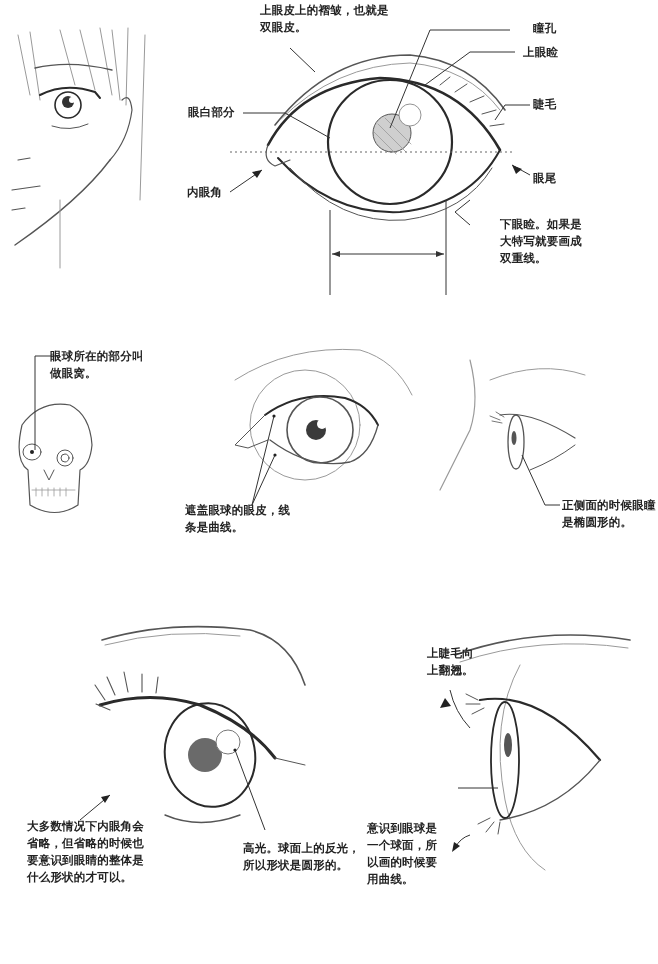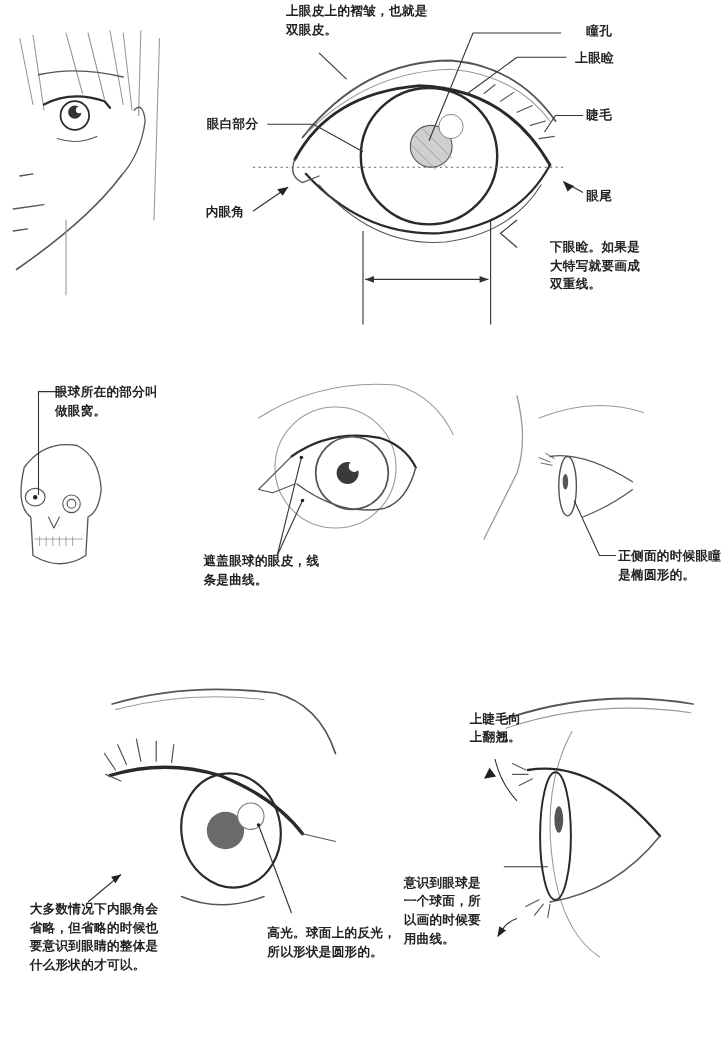--- a/index.html
+++ b/index.html
@@ -151,21 +151,21 @@
 
   <div class="lbl" style="left:185px; top:502px;">遮盖眼球的眼皮，线
 条是曲线。</div>
   <div class="lbl" style="left:50px; top:348px;">眼球所在的部分叫
 做眼窝。</div>
   <div class="lbl" style="left:562px; top:497px;">正侧面的时候眼瞳
 是椭圆形的。</div>
 
   <div class="lbl" style="left:383px; top:645px;margin-left:44px;">上睫毛向
 上翻翘。</div>
-  <div class="lbl" style="left:367px; top:794px;">意识到眼球是
+  <div class="lbl" style="left:367px; top:820px;">意识到眼球是
 一个球面，所
 以画的时候要
 用曲线。</div>
   <div class="lbl" style="left:7px; top:818px;margin-left:20px;">大多数情况下内眼角会
 省略，但省略的时候也
 要意识到眼睛的整体是
 什么形状的才可以。</div>
   <div class="lbl" style="left:243px; top:840px;">高光。球面上的反光，
 所以形状是圆形的。</div>
 </div>

